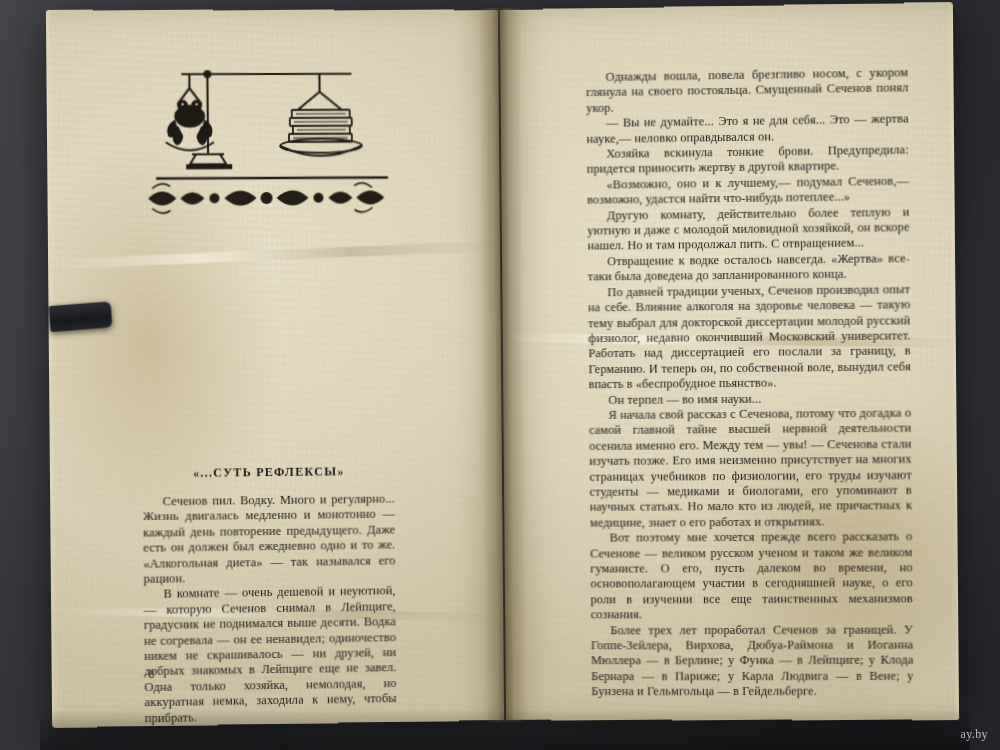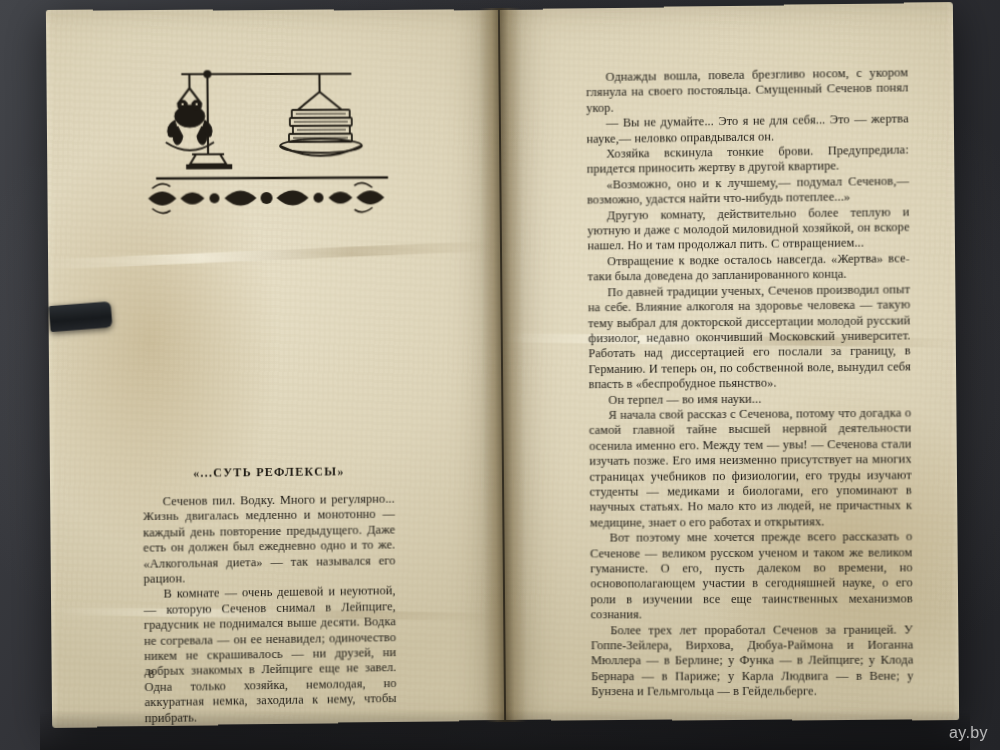--- a/index.html
+++ b/index.html
@@ -172,22 +172,22 @@
     left: 96px;
     top: 168px;
     width: 255px;
     height: 40px;
   }
   
   .watermark {
     position: absolute;
     right: 12px;
     bottom: 8px;
-    font-family: Liberation Sans, sans-serif;
-    font-size: 16px;
+    font-family: Liberation Serif, serif;
+    font-size: 12px;
     color: rgba(235,235,235,0.75);
     letter-spacing: 0.4px;
   }
   .shadow-edge-bottom {
     position: absolute;
     left: 40px; bottom: 0px;
     width: 930px; height: 40px;
     background: linear-gradient(to bottom, rgba(0,0,0,0.0), rgba(0,0,0,0.45));
     pointer-events: none;
   }

